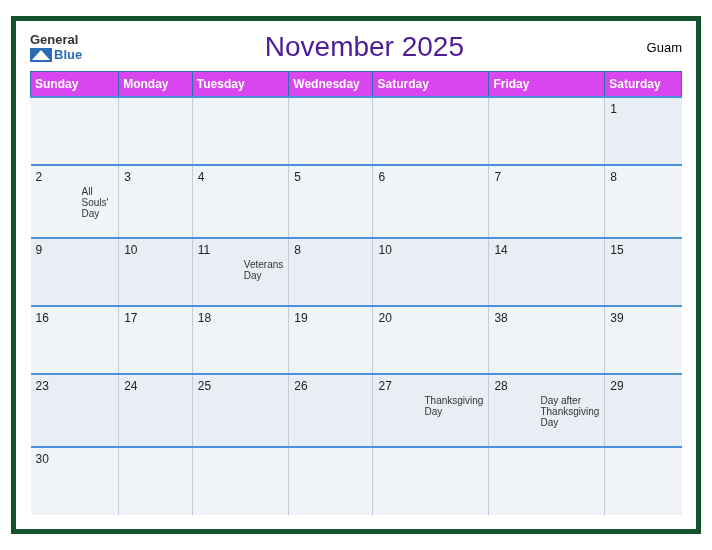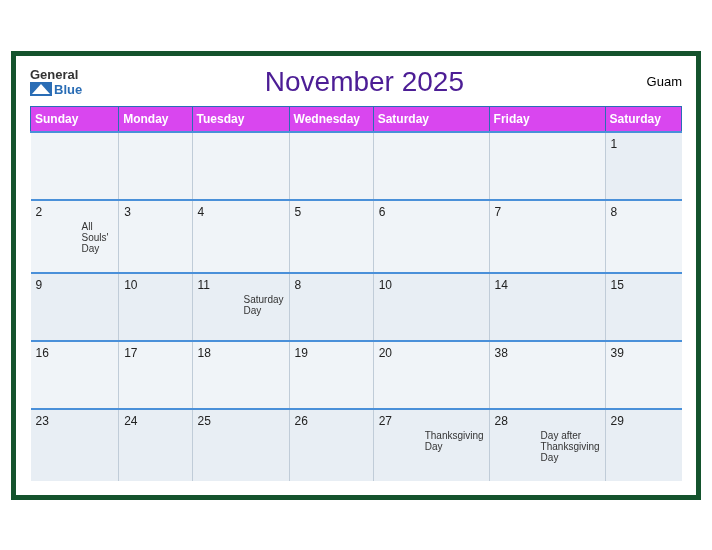--- a/index.html
+++ b/index.html
@@ -183,21 +183,21 @@
         </tr>
         <tr>
           <td>
             <span class="day-num">9</span>
           </td>
           <td>
             <span class="day-num">10</span>
           </td>
           <td>
             <span class="day-num">11</span>
-            <span class="day-event" style="white-space: pre-line;">Saturday Day</span>
+            <span class="day-event" style="white-space: pre-line;">Veterans Day</span>
           </td>
           <td>
             <span class="day-num">8</span>
           </td>
           <td>
             <span class="day-num">10</span>
           </td>
           <td>
             <span class="day-num">14</span>
           </td>
@@ -246,16 +246,27 @@
             <span class="day-event" style="white-space: pre-line;">Thanksgiving Day</span>
           </td>
           <td>
             <span class="day-num">28</span>
             <span class="day-event" style="white-space: pre-line;">Day after
 Thanksgiving Day</span>
           </td>
           <td>
             <span class="day-num">29</span>
           </td>
+        </tr>
+        <tr class="last-row">
+          <td>
+            <span class="day-num">30</span>
+          </td>
+          <td class="empty-cell"></td>
+          <td class="empty-cell"></td>
+          <td class="empty-cell"></td>
+          <td class="empty-cell"></td>
+          <td class="empty-cell"></td>
+          <td class="empty-cell"></td>
         </tr>
       </tbody>
   </table>
 </div>
 
 </body></html>

